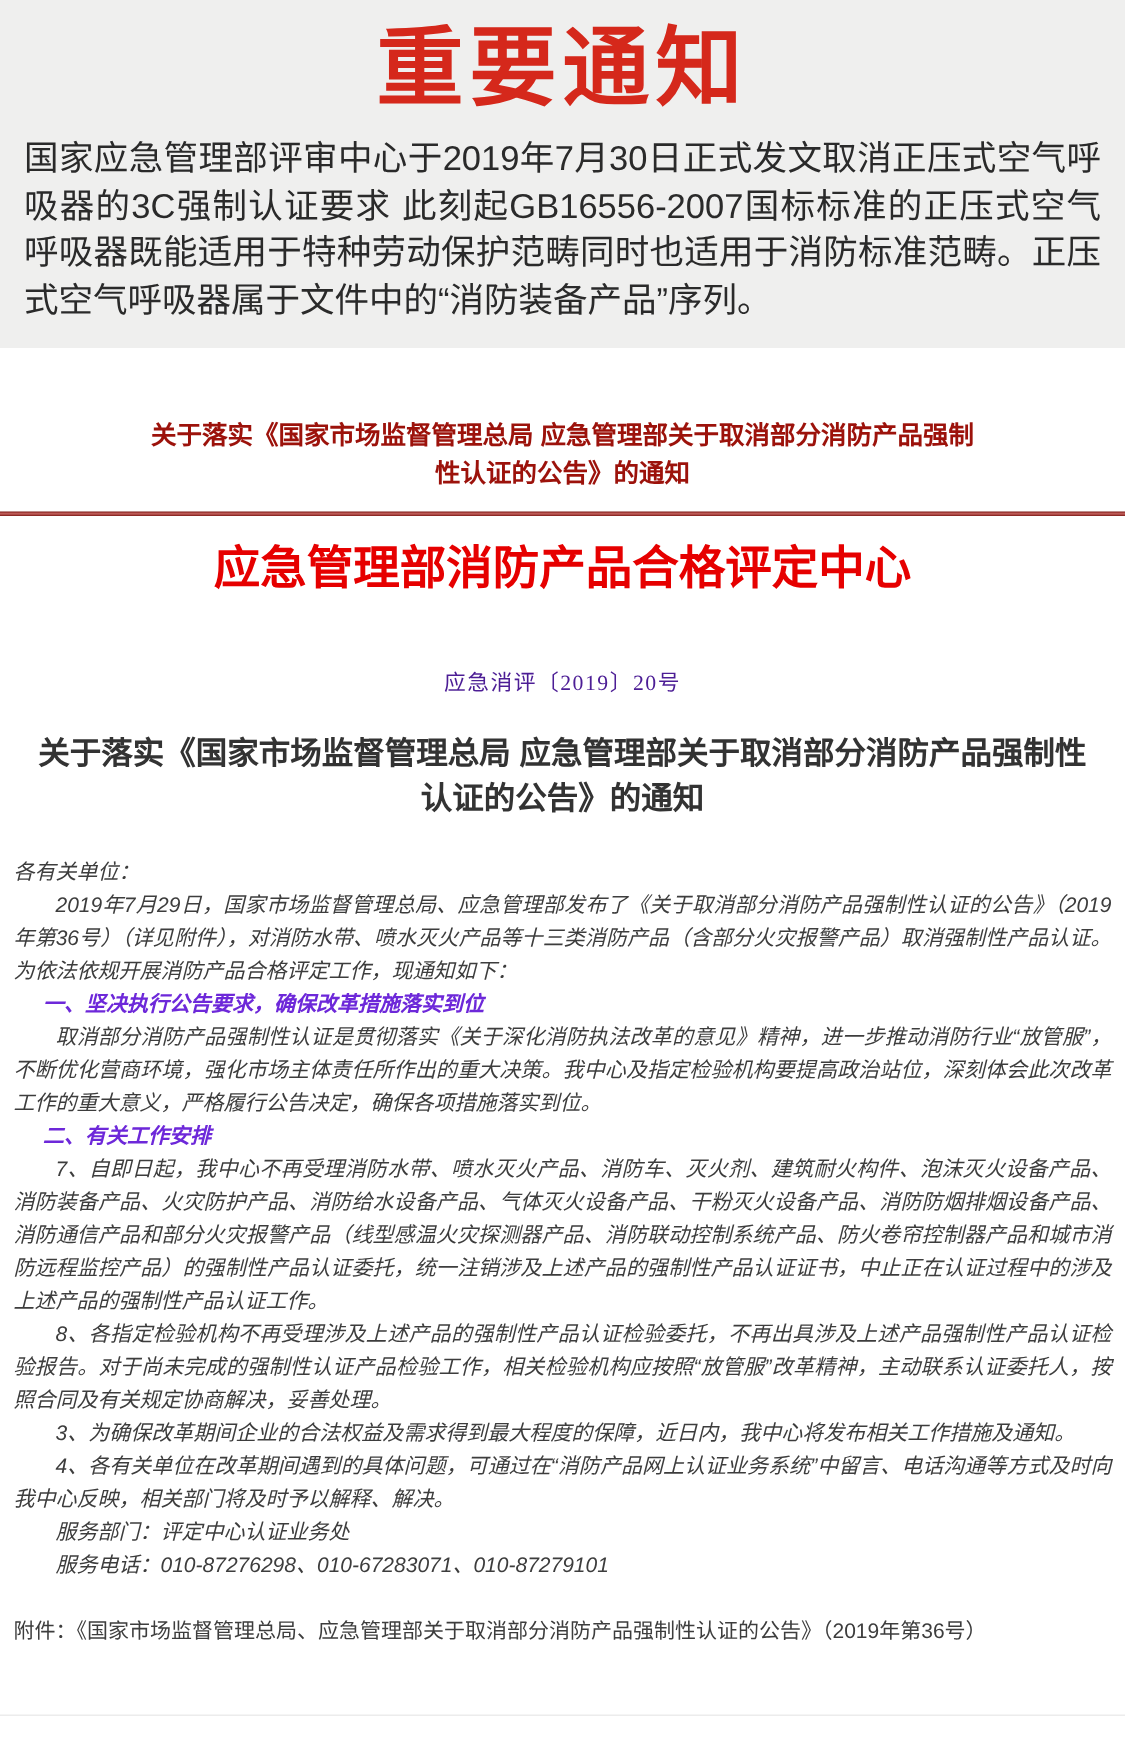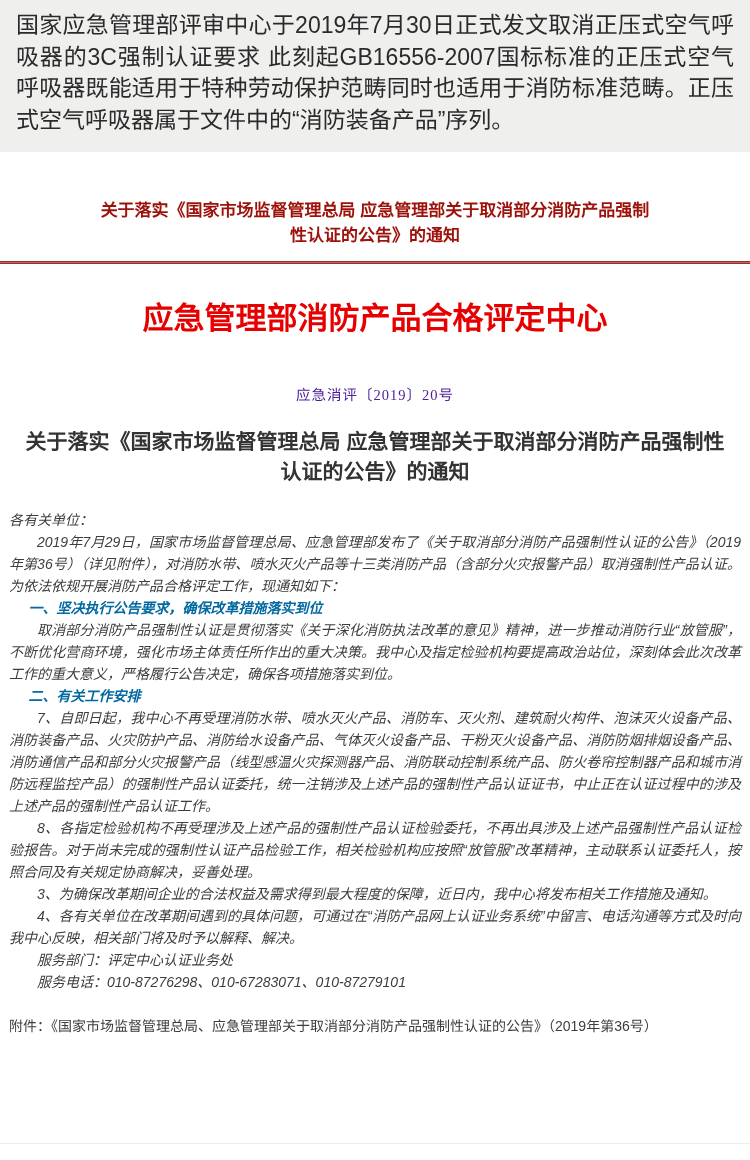--- a/index.html
+++ b/index.html
@@ -65,21 +65,21 @@
   }
   .meta-line .meta-source { margin-right:34px; }
   .red-rule {
     margin-top:13px;
     width:100%;
     height:3px;
     border:0;
     background:linear-gradient(to bottom, #7e1a16, #c4625e 50%, #7e1a16);
   }
   .org-title {
-    margin-top:37px;
+    margin-top:17px;
     text-align:center;
     color:var(--red-vivid, #e60000);
     font-size:31px;
     font-weight:bold;
     line-height:36px;
   }
 
   
   .doc-number {
     margin-top:46px;
@@ -101,41 +101,42 @@
   .doc-body {
     margin-top:22px;
     padding:0 9px;
     color:var(--text-body, #3d3d3d);
     font-size:14px;
     line-height:22px;
   }
   .blk { text-align:justify;font-style:italic; }
   .blk-plain { text-indent:0; }
   .blk-indent { text-indent:2em; }
-  .blk-heading { text-indent:1.4em; font-weight:bold; color:#0369a1; }
+  .blk-heading { text-indent:1.4em; font-weight:bold; color:#6d28d9; }
   .attachment-line {
     margin-top:22px;
     padding:0 9px;
     color:var(--text-body, #3d3d3d);
     font-size:14px;
     line-height:22px;
   }
   .bottom-divider {
     position:absolute;
     left:0; right:0;
     bottom:16px;
     border-top:1px solid #ececec;
   }
 </style>
 </head>
 <body>
 
 <div class="page">
 
   <div class="top-banner">
+    <div class="banner-title">重要通知</div>
     <div class="banner-text">国家应急管理部评审中心于2019年7月30日正式发文取消正压式空气呼吸器的3C强制认证要求 此刻起GB16556-2007国标标准的正压式空气呼吸器既能适用于特种劳动保护范畴同时也适用于消防标准范畴。正压式空气呼吸器属于文件中的“消防装备产品”序列。</div>
   </div>
 
   <h2 class="article-heading">关于落实《国家市场监督管理总局 应急管理部关于取消部分消防产品强制性认证的公告》的通知</h2>
 
 
   <div class="red-rule"></div>
 
   <h1 class="org-title">应急管理部消防产品合格评定中心</h1>
 

